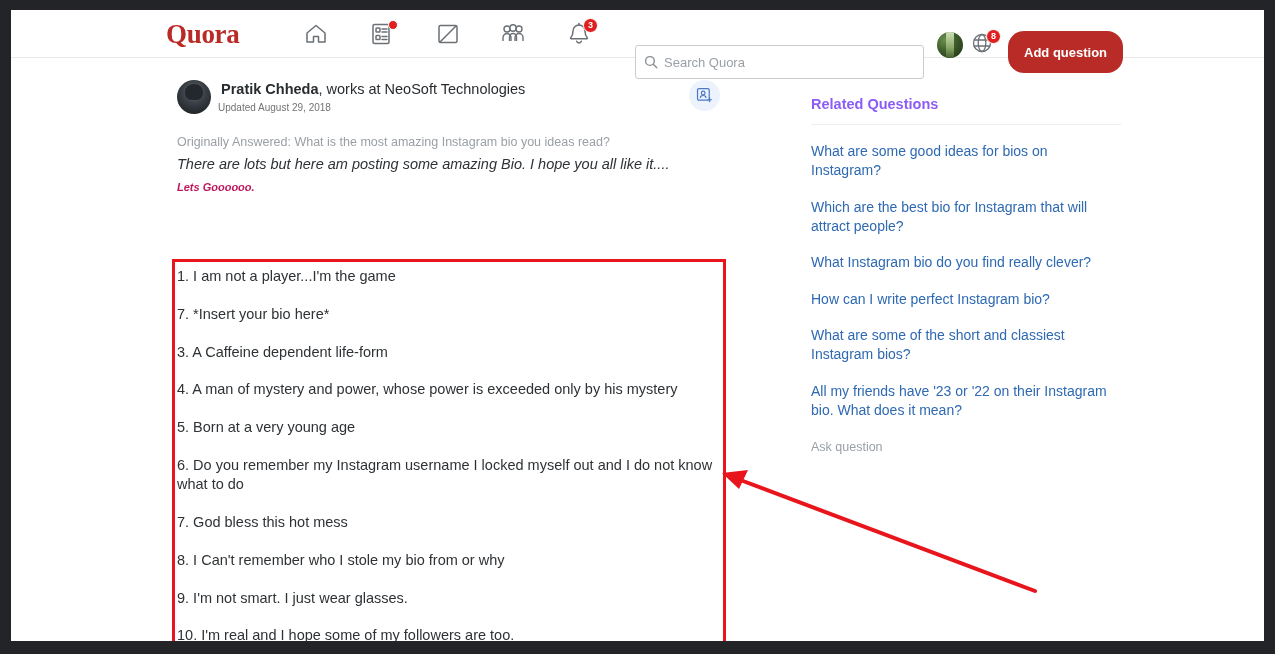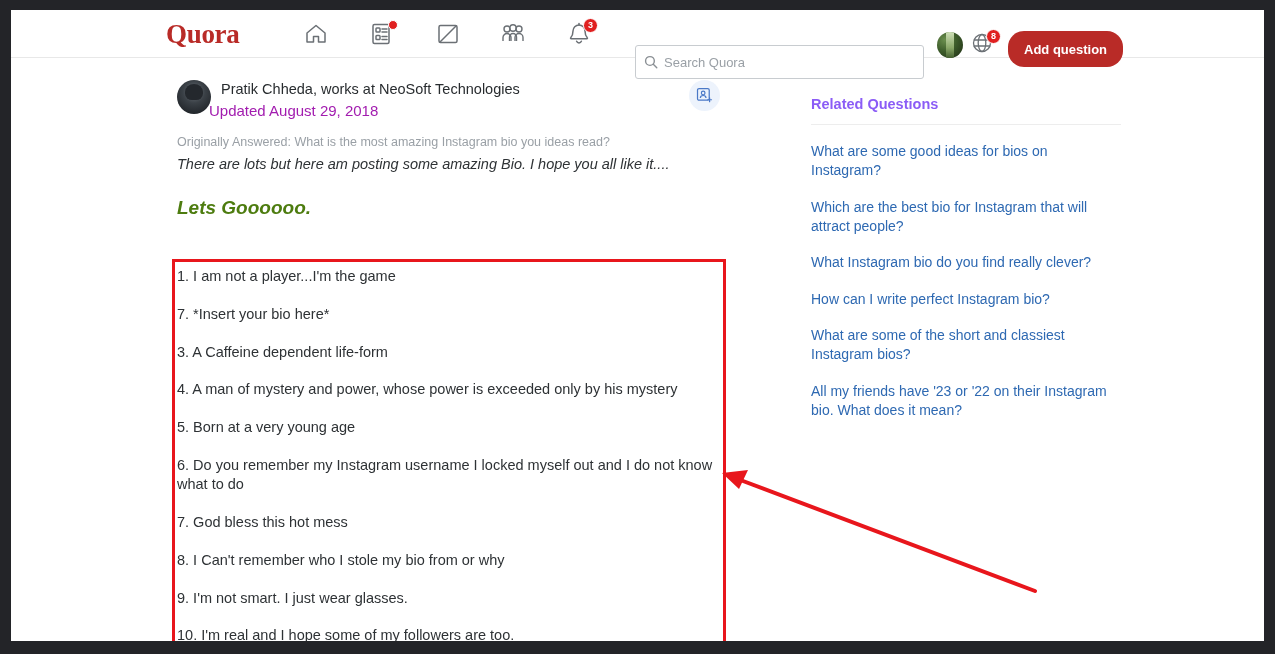--- a/index.html
+++ b/index.html
@@ -85,21 +85,21 @@
     width: 8px; height: 26px;
     background: linear-gradient(180deg, #cfe0b8 0%, #8aa868 60%, #44602f 100%);
   }
 
   #globe { position: absolute; left: 960px; top: 21px; width: 28px; height: 28px; cursor: pointer; }
 
   #addq {
     position: absolute; left: 997px; top: 21px;
     background: #b92b27; color: #fff;
     border: none; border-radius: 16px;
-    height: 36px; padding: 0 16px;
+    height: 42px; padding: 0 16px;
     font-family: "Liberation Sans", sans-serif;
     font-size: 13px; font-weight: bold;
     cursor: pointer;
   }
 
   
   #content { position: absolute; left: 0; top: 49px; width: 1253px; height: 582px; }
 
   #answer { position: absolute; left: 155px; top: 20px; width: 560px; }
 
@@ -109,34 +109,34 @@
     width: 34px; height: 34px; border-radius: 50%;
     background: radial-gradient(circle at 50% 35%, #6e757c 0%, #3a4046 40%, #15181c 100%);
     overflow: hidden;
   }
   #author-avatar::before {
     content: ""; position: absolute; left: 8px; top: 4px;
     width: 18px; height: 16px; border-radius: 50% 50% 40% 40%;
     background: #24282d;
   }
   .author-name { font-size: 14.5px; color: #282c2f; position: absolute; left: 55px; top: 2px; white-space: nowrap; }
-  .author-name b { font-weight: normal; text-align: center; }
-  .updated { position: absolute; left: 43px; top: 23px; font-size: 15px; color: #a21caf; }
+  .author-name b { font-weight: bold; text-align: center; }
+  .updated { position: absolute; left: 52px; top: 23px; font-size: 10px; color: #737373; }
 
   #follow-btn {
     position: absolute; left: 523px; top: 1px;
     width: 31px; height: 31px; border-radius: 50%;
     background: #edf3fc;
     display: flex; align-items: center; justify-content: center;
     cursor: pointer;
   }
 
   .orig { font-size: 12.5px; color: #9aa0a6; margin-top: 10px; padding-left: 11px; }
   .intro { font-size: 14.5px; color: #2e3235; margin-top: 7px; padding-left: 11px; font-style: italic; }
-  .lets { font-size: 19px; color: #4d7c0f; font-weight: bold; font-style: italic; margin-top: 25px; padding-left: 11px; }
+  .lets { font-size: 11px; color: #be185d; font-weight: bold; font-style: italic; margin-top: 9px; padding-left: 11px; }
 
   
   #redbox {
     position: absolute; left: 161px; top: 200px;
     width: 554px; height: 389px;
     border: 3px solid #e8161c;
     background: transparent;
     pointer-events: none;
     z-index: 6;
   }
@@ -285,20 +285,21 @@
       <div id="redbox"></div>
 
       <div id="sidebar">
         <div class="rq-title">Related Questions</div>
         <a class="rq-item">What are some good ideas for bios on Instagram?</a>
         <a class="rq-item">Which are the best bio for Instagram that will attract people?</a>
         <a class="rq-item">What Instagram bio do you find really clever?</a>
         <a class="rq-item">How can I write perfect Instagram bio?</a>
         <a class="rq-item">What are some of the short and classiest Instagram bios?</a>
         <a class="rq-item">All my friends have '23 or '22 on their Instagram bio. What does it mean?</a>
+        <span class="rq-ask">Ask question</span>
       </div>
 
     </div>
   </div>
 
   <svg id="arrow">
     <line x1="1035" y1="591" x2="735" y2="478" stroke="#e8161c" stroke-width="4" stroke-linecap="round"></line>
     <polygon points="722,473 748,470 739,489" fill="#e8161c"></polygon>
   </svg>
 </div>

